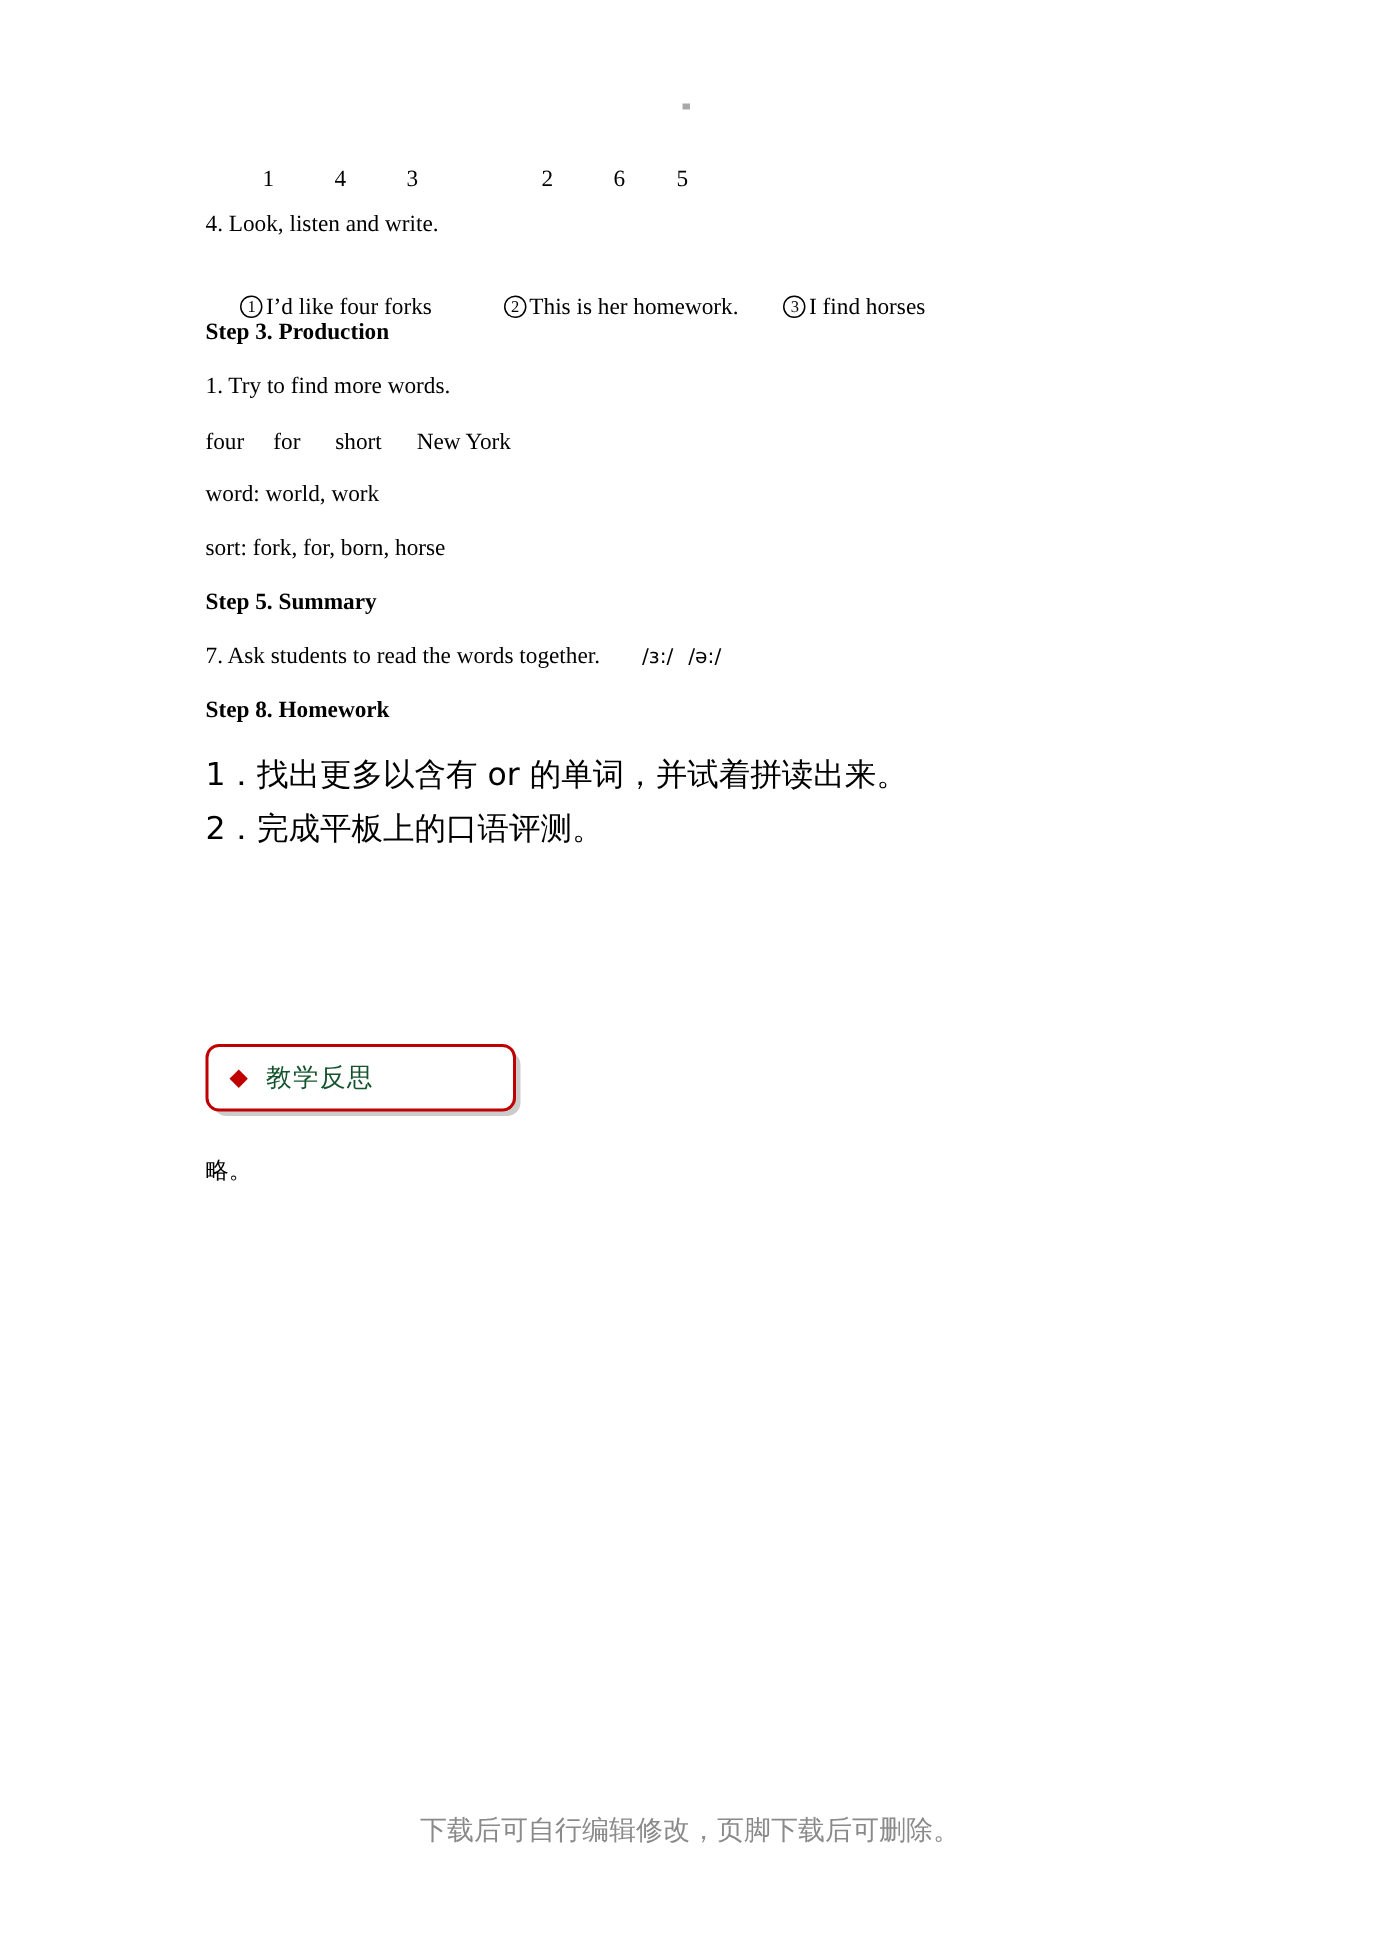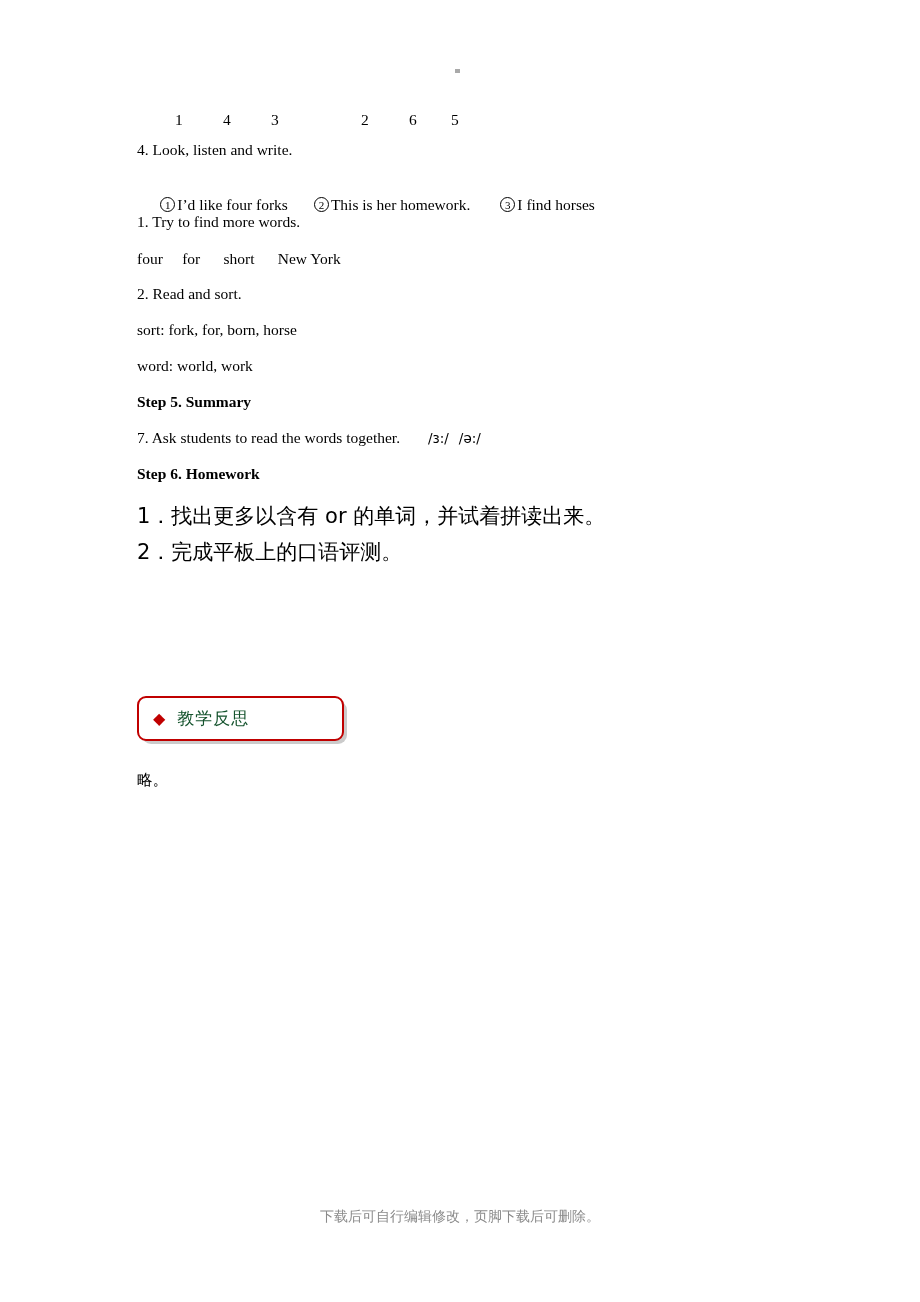--- a/index.html
+++ b/index.html
@@ -75,21 +75,21 @@
     border-radius: 50%;
     text-align: center;
     font-size: 11px;
     vertical-align: 1px;
     margin-right: 2px;
     box-sizing: border-box;
   }
   .seg {
     display: inline-block;
   }
-  .gap-l { margin-left: 26px; }
+  .gap-l { margin-left: 48px; }
   .gap-m { margin-left: 30px; }
 
   .words-row {
     font-size: 15.5px;
     height: 36px;
     white-space: pre;
   }
 
   .ipa {
     font-family: "DejaVu Sans", sans-serif;
@@ -158,21 +158,21 @@
     font-size: 15.5px;
   }
 
   
   .footer {
     position: absolute;
     left: 0;
     top: 1208px;
     width: 920px;
     text-align: center;
-    font-size: 14px;
+    font-size: 18px;
     color: #8a8a8a;
     font-family: "DejaVu Sans", "Liberation Sans", sans-serif;
   }
 </style>
 </head>
 <body>
 
 <div class="page">
 
   <div class="top-mark"></div>
@@ -187,30 +187,30 @@
       <span class="n" style="left:272px">6</span>
       <span class="n" style="left:314px">5</span>
     </div>
 
     <div class="p">4. Look, listen and write.</div>
 
     <div class="circled-row">
       <span class="seg"><span class="circ">1</span><span>I’d like four forks</span></span><span class="seg gap-l"><span class="circ">2</span><span>This is her homework.</span></span><span class="seg gap-m"><span class="circ">3</span><span>I find horses</span></span>
     </div>
 
+    <div class="p bold">Step 3. Production</div>
     <div class="p">1. Try to find more words.</div>
     <div class="words-row">four     for      short      New York</div>
-    <div class="p">2. Read and sort.</div>
+    <div class="p">word: world, work</div>
     <div class="p">sort: fork, for, born, horse</div>
-    <div class="p">word: world, work</div>
 
     <div class="p bold">Step 5. Summary</div>
     <div class="p"><span>7. Ask students to read the words together.</span><span style="display:inline-block;width:28px"></span><span class="ipa">/ɜ:/</span><span style="display:inline-block;width:10px"></span><span class="ipa">/ə:/</span></div>
 
-    <div class="p bold">Step 6. Homework</div>
+    <div class="p bold">Step 8. Homework</div>
     <div class="cn-item cn">1．找出更多以含有 or 的单词，并试着拼读出来。</div>
     <div class="cn-item cn">2．完成平板上的口语评测。</div>
 
   </div>
 
   <div class="reflect-wrap">
     <div class="reflect-shadow"></div>
     <div class="reflect-box">
       <span class="reflect-diamond">◆</span>
       <span class="reflect-title">教学反思</span>

